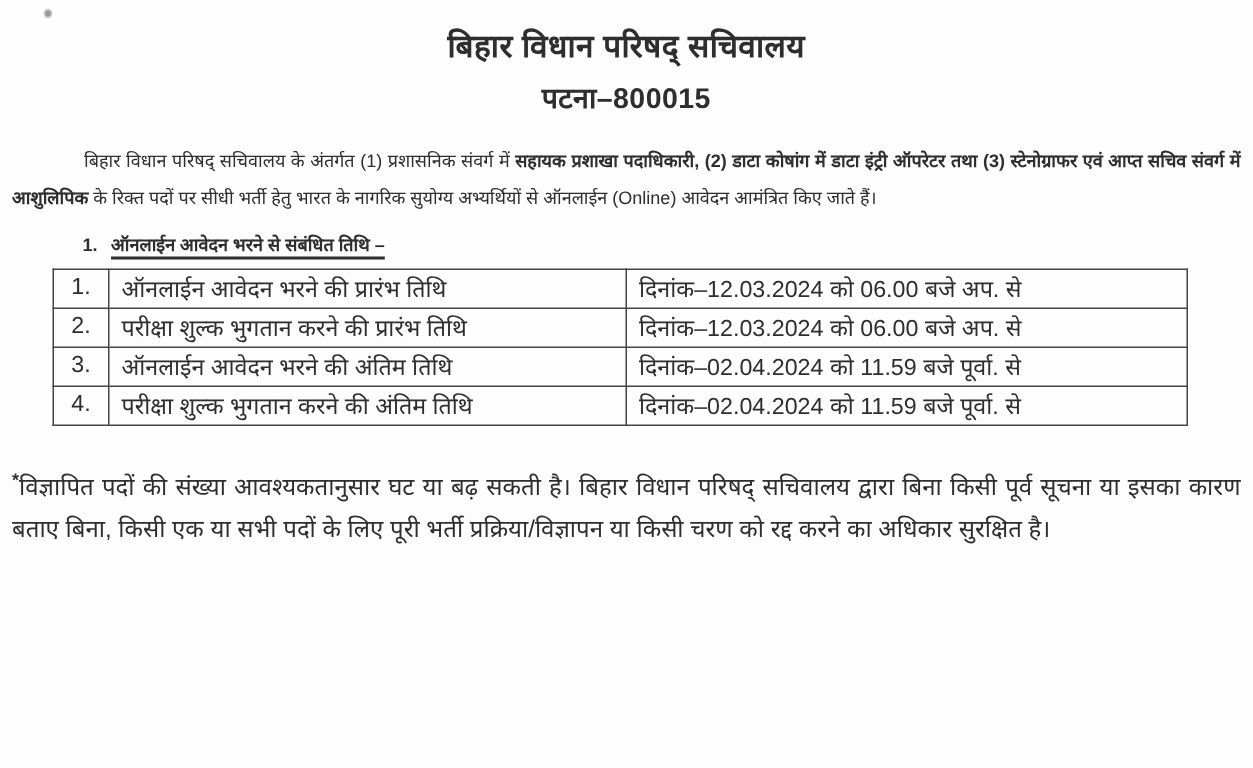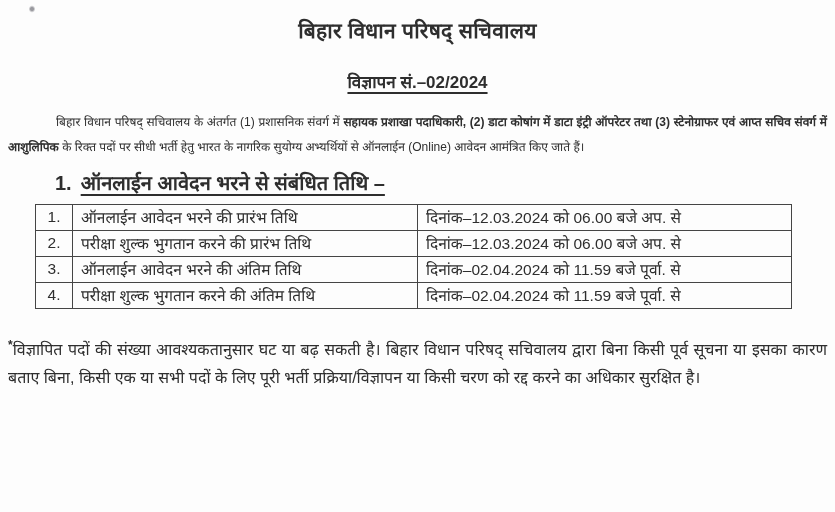--- a/index.html
+++ b/index.html
@@ -47,21 +47,21 @@
     margin-top: 17px;
     font-size: 12px;
     line-height: 25px;
     text-align: justify;
     text-indent: 48px;
   }
   .intro .b, .note-body .b { font-weight: bold; }
   .section-heading {
     margin-top: 9px;
     margin-left: 47px;
-    font-size: 20px;
+    font-size: 12px;
     font-weight: bold;
   }
   .section-heading .num { margin-right: 9px; }
   .section-heading .txt {
     text-decoration: underline;
     text-underline-offset: 4px;
     text-decoration-thickness: 1.5px;
   }
   table.dates {
     margin-top: 8px;
@@ -110,25 +110,23 @@
 </style>
 </head>
 <body>
 
 <div class="page">
 
   <div class="artifact"></div>
 
   <div class="center">
     <div class="org-title">बिहार विधान परिषद् सचिवालय</div>
+    <div class="org-location">पटना–800015</div>
   </div>
 
-  <div class="center">
-    <span class="notice-number">विज्ञापन सं.–02/2024</span>
-  </div>
 
   <p class="intro"><span>बिहार विधान परिषद् सचिवालय के अंतर्गत (1) प्रशासनिक संवर्ग में </span><span class="b">सहायक प्रशाखा पदाधिकारी, (2) डाटा कोषांग में डाटा इंट्री ऑपरेटर तथा (3) स्टेनोग्राफर एवं आप्त सचिव संवर्ग में आशुलिपिक</span><span> के रिक्त पदों पर सीधी भर्ती हेतु भारत के नागरिक सुयोग्य अभ्यर्थियों से ऑनलाईन (Online) आवेदन आमंत्रित किए जाते हैं।</span></p>
 
   <div class="section-heading">
     <span class="num">1.</span><span class="txt">ऑनलाईन आवेदन भरने से संबंधित तिथि –</span>
   </div>
 
   <table class="dates">
     <tbody>
       <tr>

